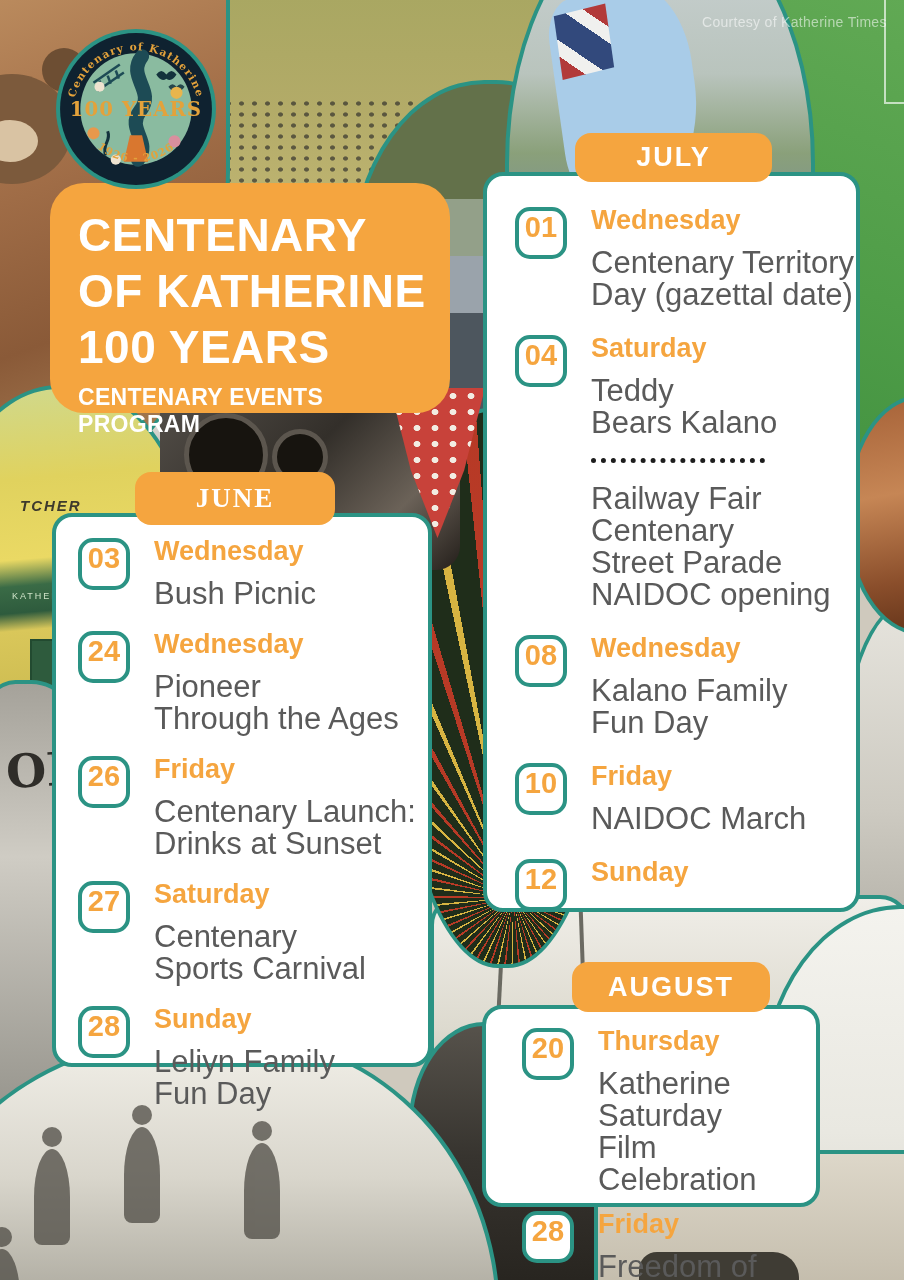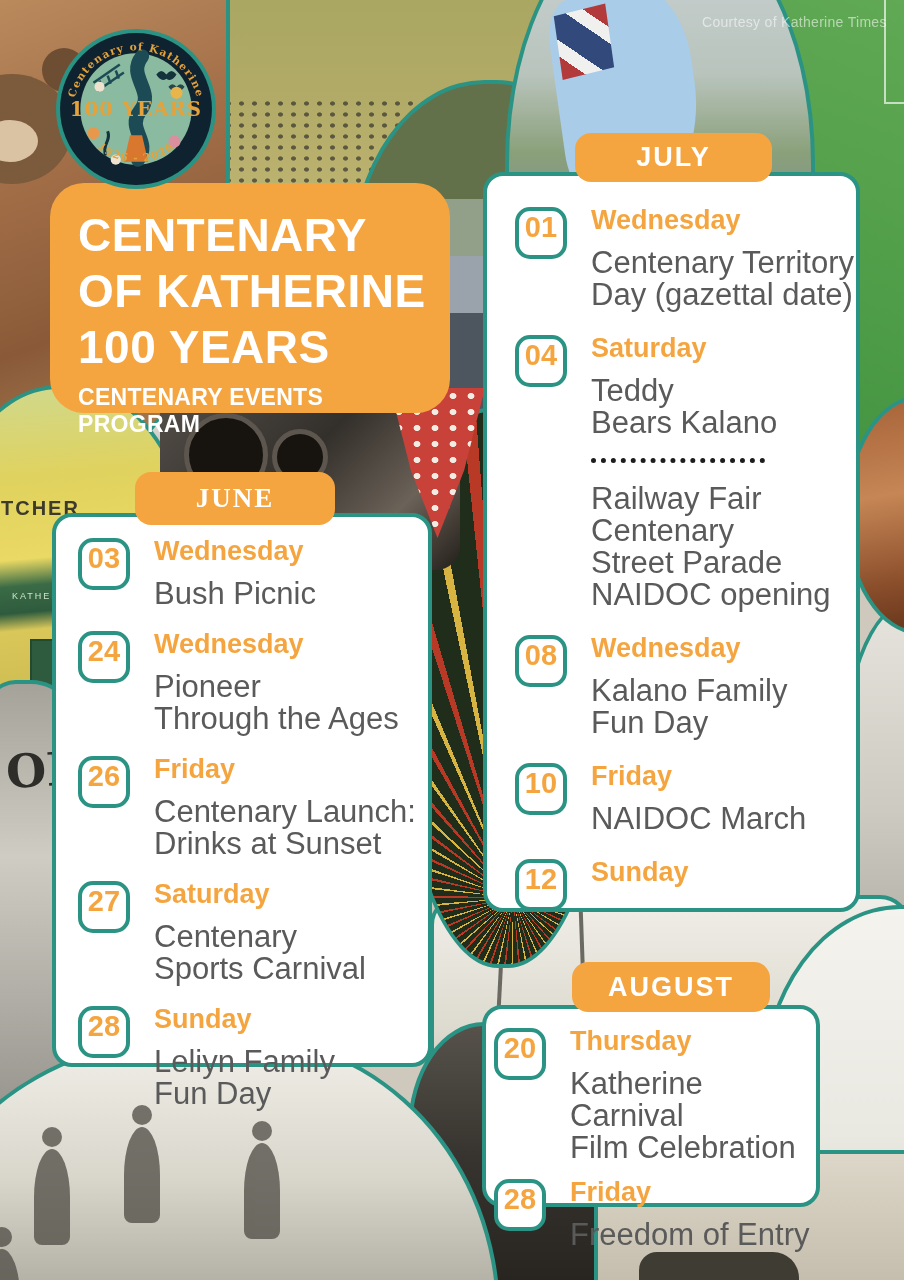--- a/index.html
+++ b/index.html
@@ -42,22 +42,22 @@
     transform:rotate(-14deg) skewX(-6deg);border-radius:18% 42% 48% 30%;}
   .flag-jack{position:absolute;left:6%;top:6%;width:38%;height:30%;
     background:linear-gradient(45deg,#b23a3a 0 20%,#f0f0ee 20% 35%,#32497c 35% 65%,#f0f0ee 65% 80%,#b23a3a 80% 100%);}
   .bg-gorge{left:845px;top:395px;width:150px;height:240px;border-radius:50% 20% 30% 50%;z-index:3;
     background:linear-gradient(170deg,#a66238 0%,#c68655 40%,#8a4e2b 75%,#5e3017 100%);}
   .bg-right-bw{left:838px;top:600px;width:160px;height:420px;border-radius:45% 30% 40% 45%;z-index:2;
     background:linear-gradient(180deg,#e6e4dd 0%,#cdcac1 50%,#a5a299 100%);}
   .bg-butcher{left:-70px;top:385px;width:270px;height:430px;z-index:4;
     border-radius:50% 50% 45% 55%;
     background:linear-gradient(175deg,#cfd98e 0%,#e0d25e 22%,#ead964 40%,#3a6b46 46%,#2e5b3d 52%,#d9c75a 56%,#c9b84e 78%,#caa94e 100%);}
-  .butcher-sign{position:absolute;left:67px;top:108px;font-size:20px;font-weight:bold;
-    color:#3d3a2c;letter-spacing:2px;}
+  .butcher-sign{position:absolute;left:86px;top:108px;font-size:15px;font-weight:bold;
+    color:#3d3a2c;letter-spacing:2px;font-style:italic;}
   .butcher-sub{position:absolute;left:78px;top:202px;font-size:9px;color:#cfe3c8;
     letter-spacing:2px;}
   .butcher-door{position:absolute;background:#2e5b3d;border:2px solid #224a30;}
   .d1{left:96px;top:250px;width:36px;height:88px;}
   .d2{left:150px;top:246px;width:30px;height:54px;}
   .bg-store-bw{left:-50px;top:680px;width:180px;height:440px;z-index:5;
     border-radius:40% 60% 50% 30%;
     background:linear-gradient(180deg,#a5a29a 0%,#cfccc4 40%,#96948c 100%);}
   .store-sign{position:absolute;left:52px;top:58px;font-family:"DejaVu Serif",serif;
     font-size:46px;font-weight:bold;color:#2f2d29;transform:rotate(-3deg);}
@@ -116,21 +116,21 @@
   .mheader{position:absolute;z-index:12;background:#F5A53F;border-radius:16px;
     display:flex;align-items:center;justify-content:center;
     color:#fff;font-weight:bold;font-size:27px;letter-spacing:2px;}
   .header-june{left:135px;top:472px;width:200px;height:53px;font-family:Liberation Serif, serif;}
   .header-july{left:575px;top:133px;width:197px;height:49px;}
   .header-august{left:572px;top:962px;width:198px;height:50px;}
   .panel{position:absolute;z-index:11;background:#fff;border:4px solid #2B9384;
     border-radius:20px;box-sizing:border-box;display:flex;flex-direction:column;}
   .panel-june{left:52px;top:513px;width:380px;height:554px;padding:18px 0 0 22px;gap:18px;}
   .panel-july{left:483px;top:172px;width:377px;height:740px;padding:28px 0 0 28px;gap:21px;}
-  .panel-august{left:482px;top:1005px;width:338px;height:202px;padding:16px 0 0 8px;gap:12px;}
+  .panel-august{left:482px;top:1005px;width:338px;height:202px;padding:16px 0 0 36px;gap:12px;}
   .event{display:flex;align-items:flex-start;gap:24px;}
   .date-box{flex:0 0 auto;width:52px;height:52px;box-sizing:border-box;margin-top:3px;
     border:4px solid #2B9384;border-radius:15px;background:#fff;
     display:flex;align-items:flex-start;justify-content:center;}
   .date-box .date{font-size:29px;font-weight:bold;color:#F5A53F;}
   .event-text{display:flex;flex-direction:column;gap:10px;}
   .day{font-size:27px;line-height:33px;font-weight:bold;color:#F5A53F;}
   .detail{font-size:31px;line-height:32px;color:#5A5A5A;white-space:pre-line;}
   .dotted-divider{width:174px;border-top:5px dotted #1d1d1d;margin:9px 0 10px 0;}
 </style>
@@ -355,21 +355,21 @@
   </div>
 
   <div class="mheader header-august">AUGUST</div>
   <div class="panel panel-august">
     <div class="event">
       <div class="date-box">
           <span class="date">20</span>
         </div>
       <div class="event-text">
           <div class="day">Thursday</div>
-          <div class="detail">Katherine Carnival
+          <div class="detail">Katherine Saturday
 Film Celebration</div>
         </div>
     </div>
     <div class="event">
       <div class="date-box">
           <span class="date">28</span>
         </div>
       <div class="event-text">
           <div class="day">Friday</div>
           <div class="detail">Freedom of Entry</div>

